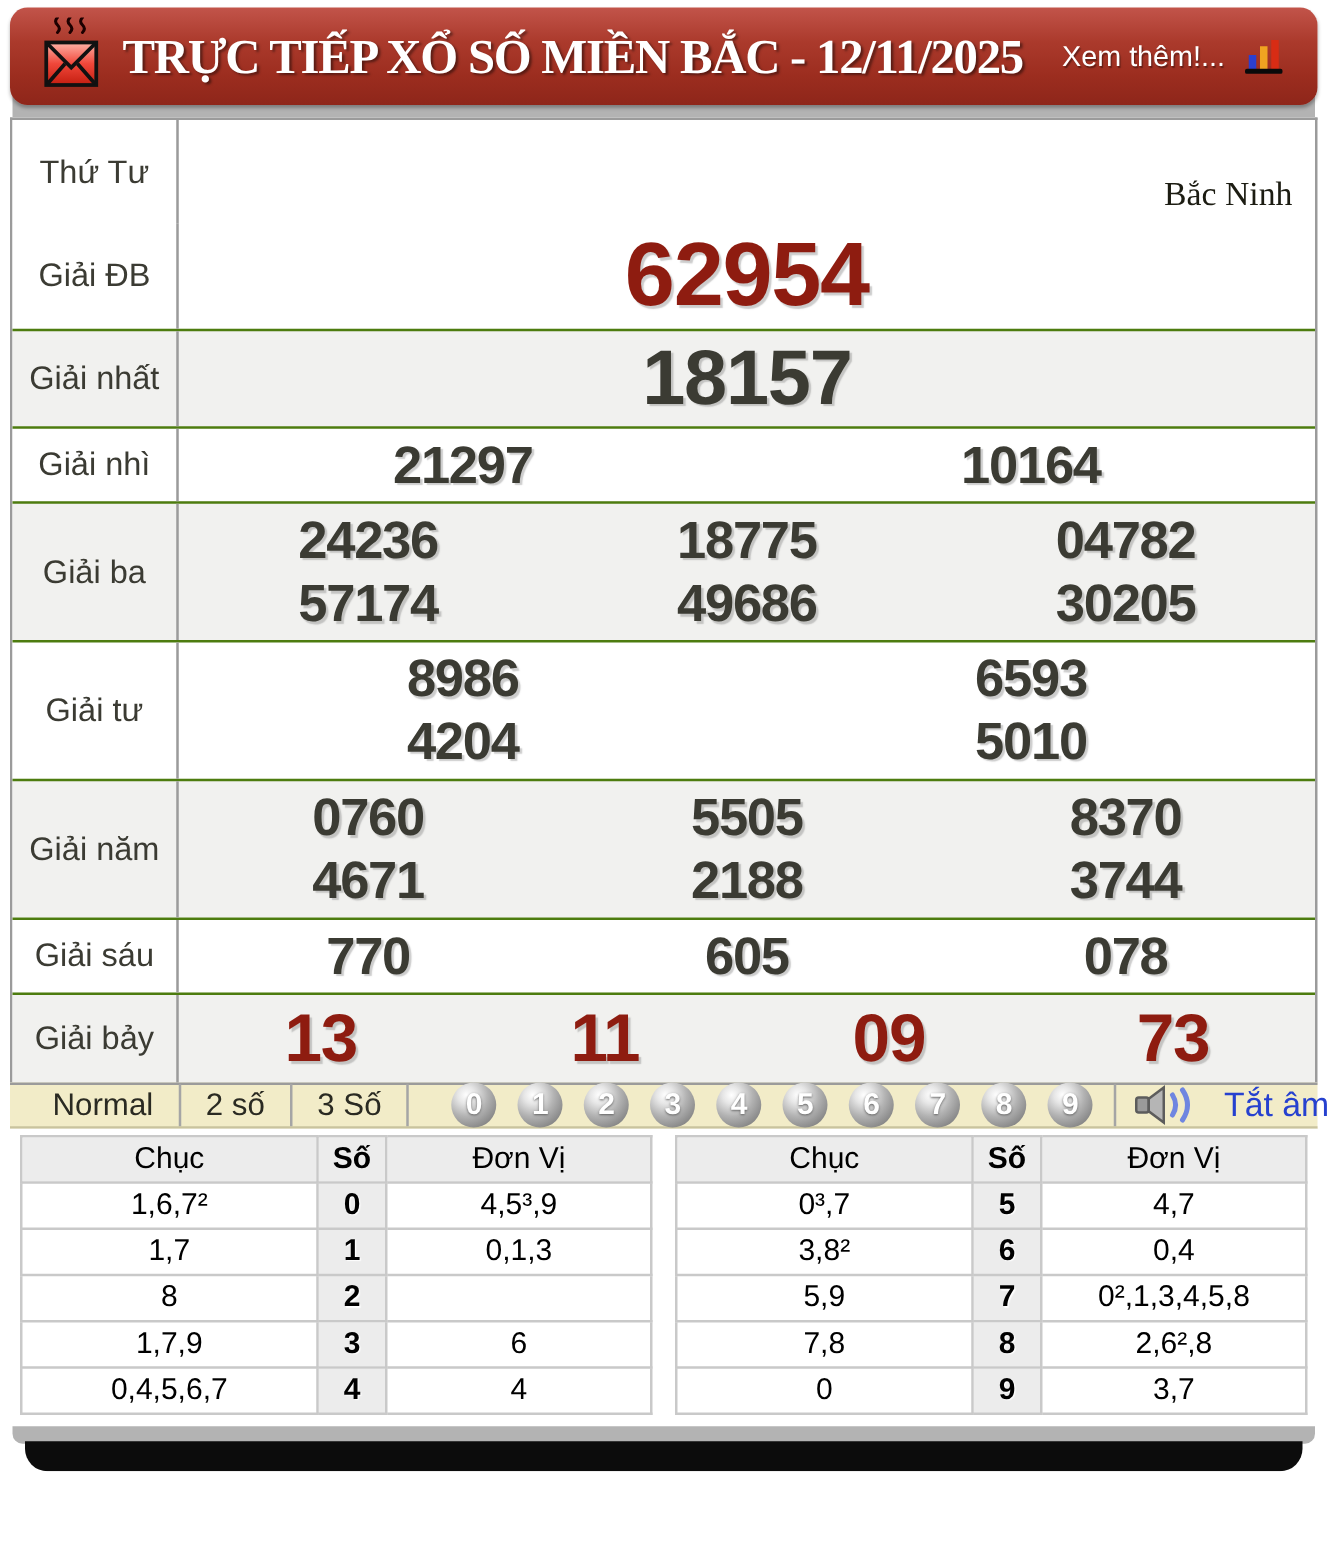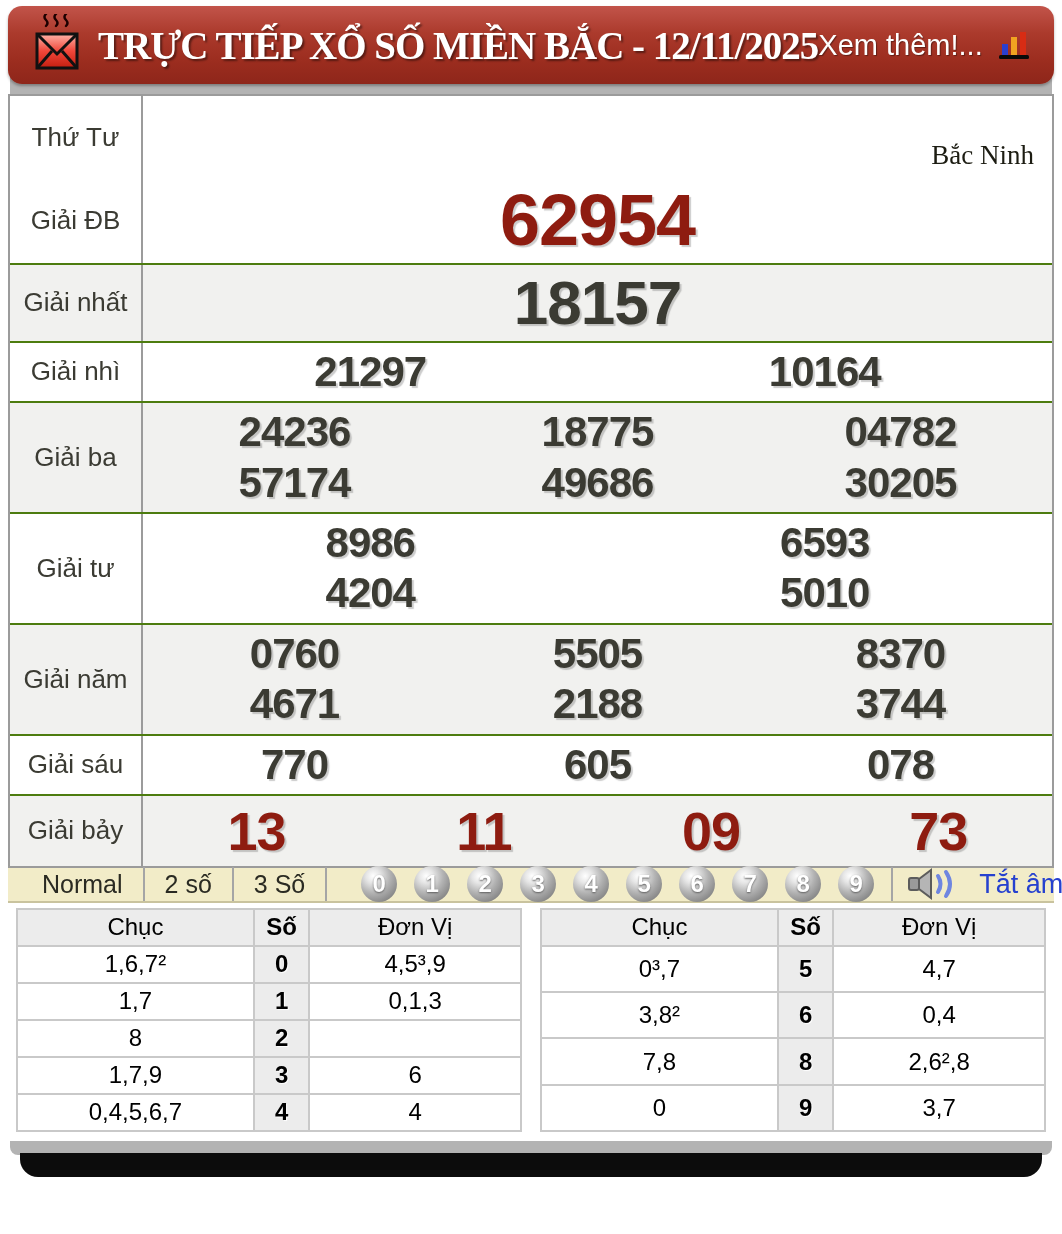--- a/index.html
+++ b/index.html
@@ -13,21 +13,21 @@
     background:linear-gradient(#c2544a 0%, #ab3a2c 35%, #9c2d1f 70%, #8e261a 100%);
     display:flex; align-items:center; padding:0 26px; position:relative; z-index:2;
     box-shadow:0 2px 3px rgba(0,0,0,.3);
   }
   .env-icon{ width:46px; height:62px; margin-right:18px; flex:0 0 auto; }
   .title{
     font-family:"Liberation Serif", serif; font-weight:bold; font-size:39px;
     color:#fff; letter-spacing:-1px; white-space:nowrap;
     text-shadow:2px 2px 2px rgba(0,0,0,.45);
   }
-  .more-link{ margin-left:auto; color:#fff; font-size:29px; text-decoration:none; white-space:nowrap;
+  .more-link{ margin-left:auto; color:#fff; font-size:23px; text-decoration:none; white-space:nowrap;
     text-shadow:1px 1px 1px rgba(0,0,0,.4); }
   .chart-icon{ width:34px; height:34px; margin-left:14px; flex:0 0 auto; }
   .gray-strip{ height:18px; background:#b3b3b3; margin:-8px 2px 0; position:relative; z-index:1; }
 
   
   .board{ border-left:2px solid #9b9b9b; border-right:2px solid #9b9b9b; border-top:2px solid #9b9b9b; }
   .row{ display:flex; background:#fff; }
   .row + .row{ border-top:2px solid #4d7c0f; }
   .row.striped{ background:#f1f1ef; }
   .label-cell{
@@ -323,20 +323,25 @@
             <td class="chuc">0³,7</td>
             <td class="so">5</td>
             <td class="donvi">4,7</td>
           </tr>
           <tr>
             <td class="chuc">3,8²</td>
             <td class="so">6</td>
             <td class="donvi">0,4</td>
           </tr>
           <tr>
+            <td class="chuc">5,9</td>
+            <td class="so">7</td>
+            <td class="donvi">0²,1,3,4,5,8</td>
+          </tr>
+          <tr>
             <td class="chuc">7,8</td>
             <td class="so">8</td>
             <td class="donvi">2,6²,8</td>
           </tr>
           <tr>
             <td class="chuc">0</td>
             <td class="so">9</td>
             <td class="donvi">3,7</td>
           </tr>
         </tbody>

